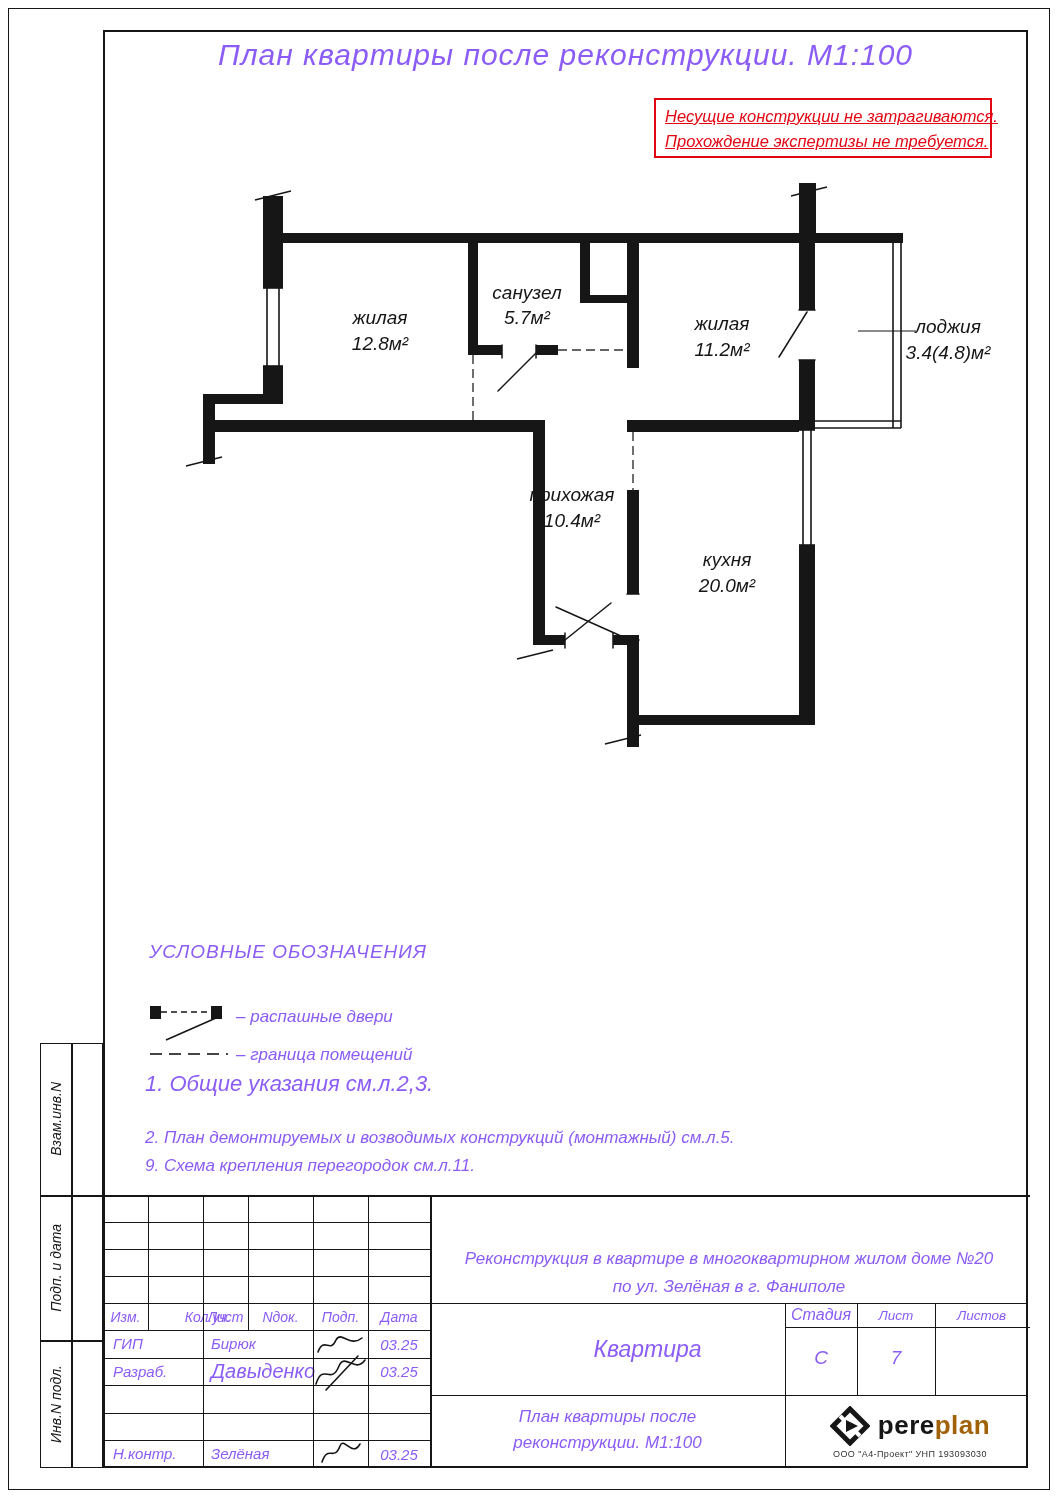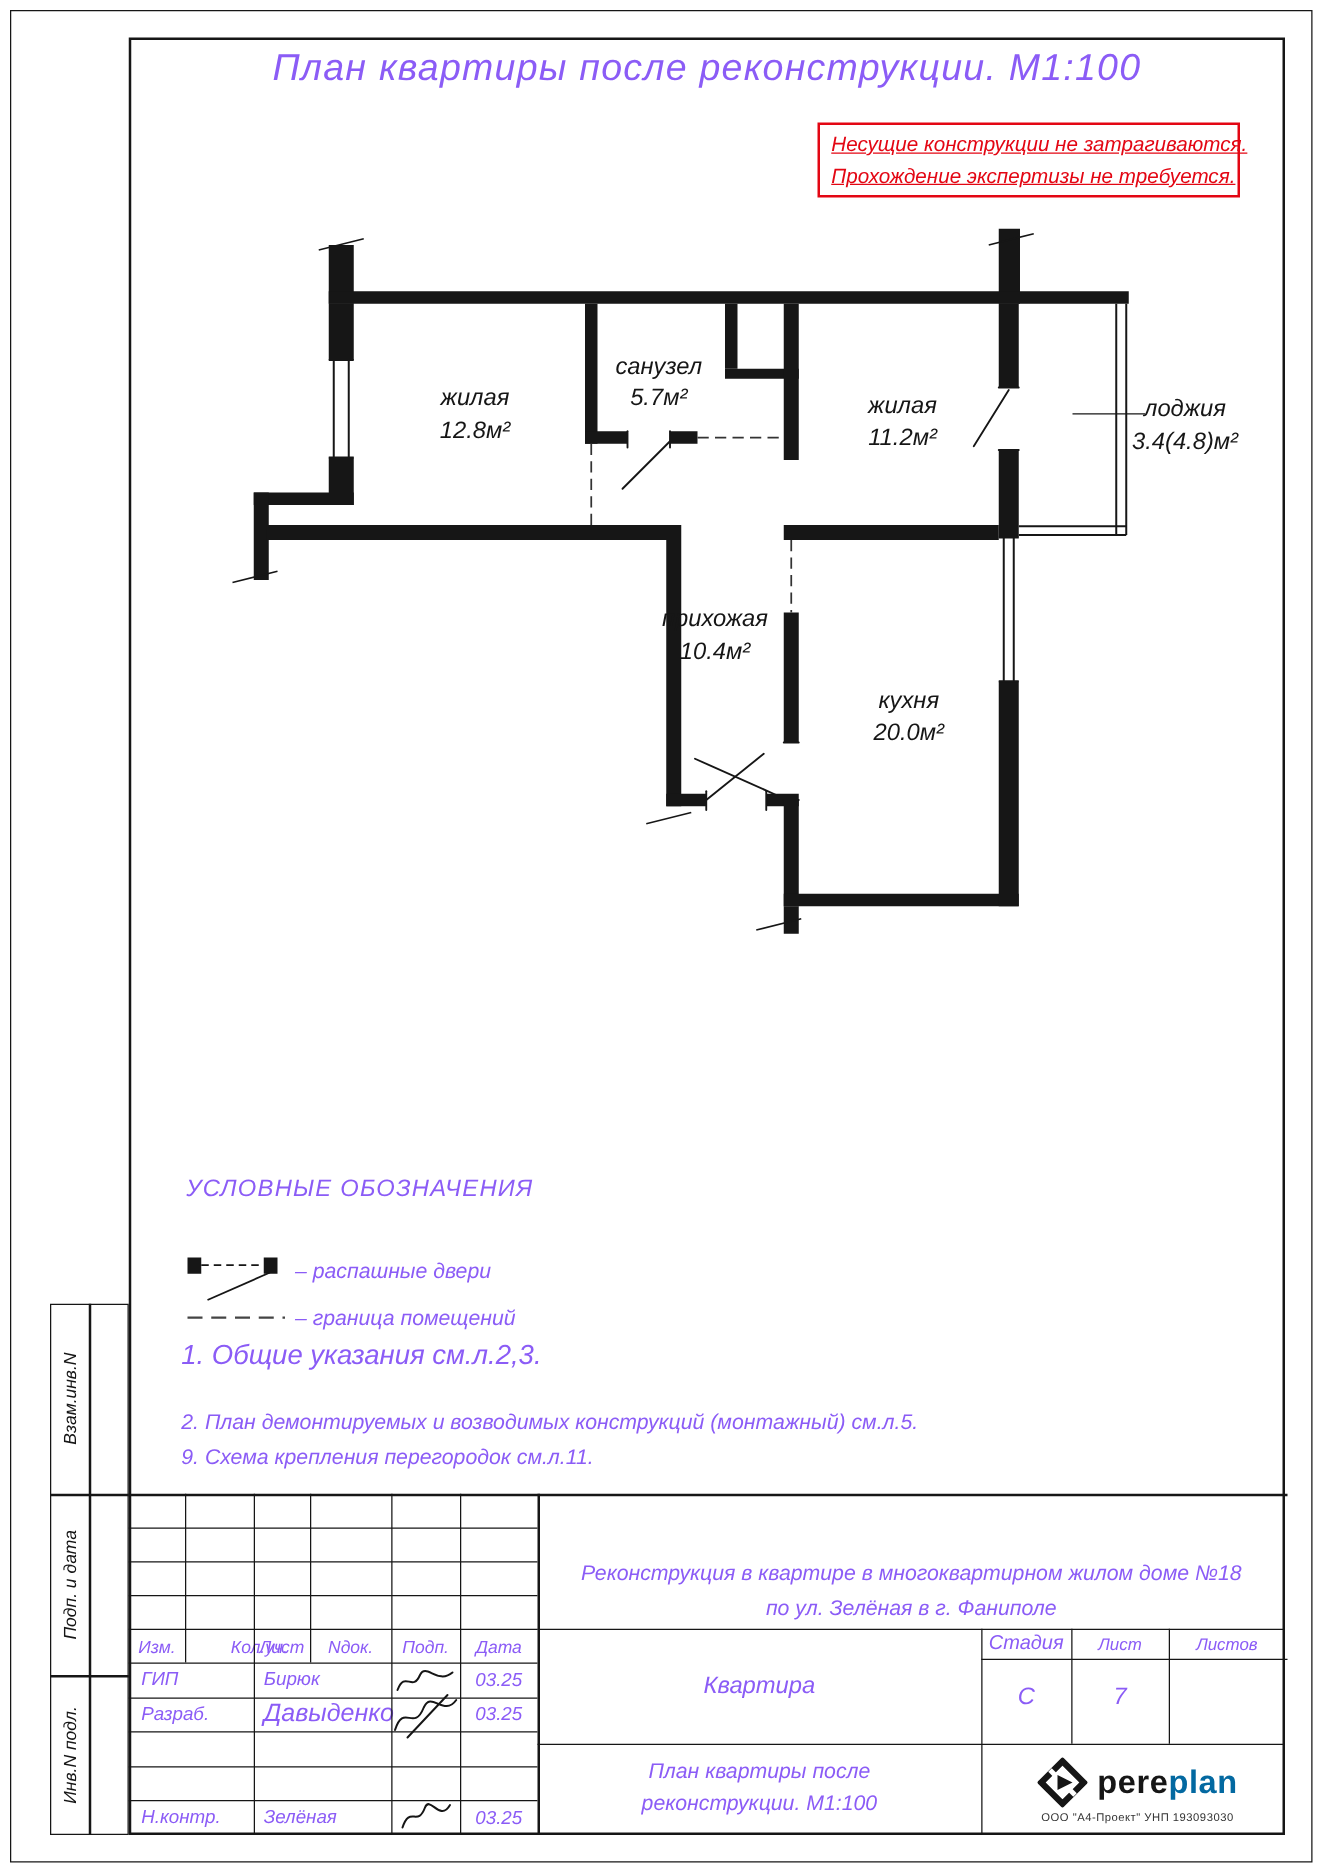--- a/index.html
+++ b/index.html
@@ -59,44 +59,44 @@
   <div class="txt ctr" style="left:368px;top:1330px;width:62px;height:28px;font-size:15px;">03.25</div>
 
   <div class="txt" style="left:113px;top:1358px;font-size:15px;line-height:27px;">Разраб.</div>
   <div class="txt" style="left:211px;top:1358px;font-size:20px;line-height:27px;">Давыденко</div>
   <div class="txt ctr" style="left:368px;top:1358px;width:62px;height:27px;font-size:15px;">03.25</div>
 
   <div class="txt" style="left:113px;top:1440px;font-size:15px;line-height:28px;">Н.контр.</div>
   <div class="txt" style="left:211px;top:1440px;font-size:15px;line-height:28px;">Зелёная</div>
   <div class="txt ctr" style="left:368px;top:1440px;width:62px;height:28px;font-size:15px;">03.25</div>
 
-  <div class="txt ctr" style="left:432px;top:1246px;width:594px;height:26px;font-size:17px;">Реконструкция в квартире в многоквартирном жилом доме №18</div>
+  <div class="txt ctr" style="left:432px;top:1246px;width:594px;height:26px;font-size:17px;">Реконструкция в квартире в многоквартирном жилом доме №20</div>
   <div class="txt ctr" style="left:432px;top:1274px;width:594px;height:26px;font-size:17px;">по ул. Зелёная в г. Фаниполе</div>
 
-  <div class="txt ctr" style="left:430px;top:1303px;width:355px;height:92px;font-size:19px;">Квартира</div>
+  <div class="txt ctr" style="left:430px;top:1303px;width:355px;height:92px;font-size:23px;padding-left:40px;">Квартира</div>
 
   <div class="txt ctr" style="left:785px;top:1303px;width:72px;height:24px;font-size:16px;">Стадия</div>
   <div class="txt ctr" style="left:857px;top:1303px;width:78px;height:24px;font-size:13.5px;">Лист</div>
   <div class="txt ctr" style="left:935px;top:1303px;width:93px;height:24px;font-size:13.5px;">Листов</div>
   <div class="txt ctr" style="left:785px;top:1327px;width:72px;height:62px;font-size:19px;">С</div>
   <div class="txt ctr" style="left:857px;top:1327px;width:78px;height:62px;font-size:19px;">7</div>
   <div class="txt ctr" style="left:935px;top:1327px;width:93px;height:62px;font-size:19px;"></div>
 
   <div class="txt ctr" style="left:430px;top:1404px;width:355px;height:26px;font-size:17px;">План квартиры после</div>
   <div class="txt ctr" style="left:430px;top:1430px;width:355px;height:26px;font-size:17px;">реконструкции. М1:100</div>
 
   <div class="abs" style="left:792px;top:1399px;width:236px;height:66px;display:flex;flex-direction:column;align-items:center;justify-content:center;">
     <div style="display:flex;align-items:center;gap:8px;">
       <svg width="40" height="40" viewBox="0 0 40 40">
         <path d="M20 3 L37 20 L20 37 L3 20 Z" fill="none" stroke="#161616" stroke-width="5"></path>
         <line x1="10" y1="10" x2="30" y2="30" stroke="#ffffff" stroke-width="4"></line>
         <polygon points="16,14 28,20 16,26" fill="#161616"></polygon>
       </svg>
       <div class="wordmark">
-        <span style="color:#161616;">pere</span><span style="color:#0369a1;">plan</span>
+        <span style="color:#161616;">pere</span><span style="color:#a16207;">plan</span>
       </div>
     </div>
     <div style="font-size:9px;color:#333;margin-top:3px;letter-spacing:0.4px;white-space:nowrap;">ООО "А4-Проект"  УНП 193093030</div>
   </div>
 
   <div id="tb-lines" class="abs" style="left:0;top:0;width:0;height:0;">
       <div class="line" style="left: 103px; top: 1195px; width: 927px; height: 2px;"></div>
       <div class="line" style="left: 430px; top: 1195px; width: 2px; height: 273px;"></div>
       <div class="line" style="left: 148px; top: 1195px; width: 1px; height: 135px;"></div>
       <div class="line" style="left: 248px; top: 1195px; width: 1px; height: 135px;"></div>

